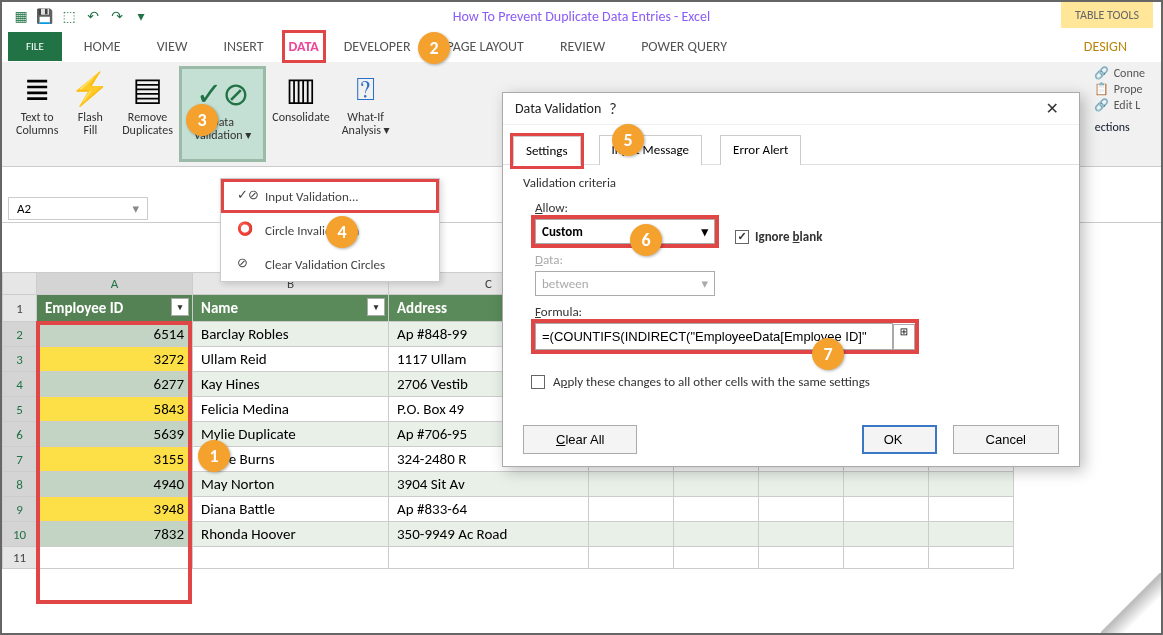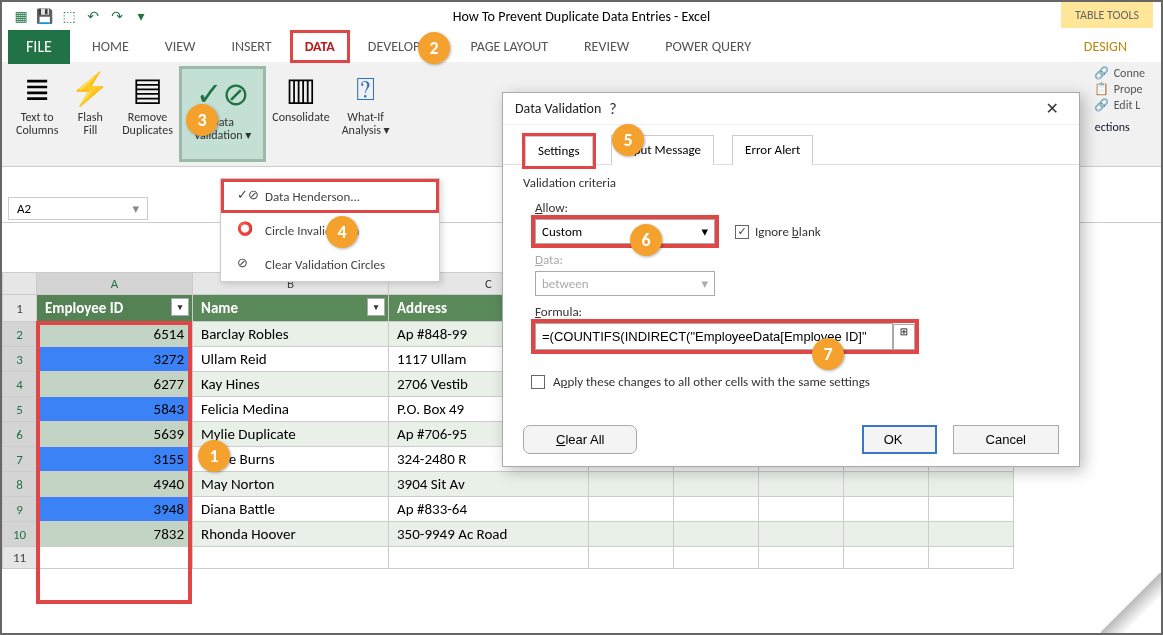--- a/index.html
+++ b/index.html
@@ -2,28 +2,28 @@
 <html><head>
   <meta charset="utf-8">
   <style>
     * { box-sizing: border-box; margin: 0; padding: 0; }
     body { font-family: Calibri, "Segoe UI", sans-serif; font-size: 13px; background: #fff; width: 1163px; height: 635px; position: relative; overflow: hidden; border: 2px solid #666; }
     
     
     .titlebar { height: 28px; background: #fff; display: flex; align-items: center; position: relative; }
     .qat { display: flex; gap: 6px; padding-left: 10px; align-items: center; }
     .qat-icon { width: 18px; height: 18px; display: flex; align-items: center; justify-content: center; font-size: 14px; color: #217346; }
-    .doc-title { position: absolute; left: 50%; transform: translateX(-50%); color: #000000; font-size: 14px; }
+    .doc-title { position: absolute; left: 50%; transform: translateX(-50%); color: #8b5cf6; font-size: 14px; }
     .table-tools { position: absolute; right: 8px; top: 0; background: #ffe699; padding: 6px 14px; color: #666; font-size: 12px; }
     
     
     .ribbon-tabs { height: 32px; background: #fff; display: flex; align-items: center; padding-left: 6px; }
-    .file-tab { background: #217346; color: #fff; padding: 8px 18px; font-size: 16px; margin-right: 4px; }
+    .file-tab { background: #217346; color: #fff; padding: 8px 18px; font-size: 11px; margin-right: 4px; }
     .ribbon-tab { padding: 8px 18px; color: #555; font-size: 14px; cursor: pointer; }
-    .ribbon-tab.highlighted { border: 3px solid #e04646; padding: 5px 12px; color: #b91c1c; font-weight: bold; }
+    .ribbon-tab.highlighted { border: 3px solid #e04646; padding: 5px 4px; color: #ec4899; font-weight: bold; }
     .design-tab { margin-left: auto; margin-right: 16px; color: #b8860b; }
     
     
     .ribbon-content { height: 105px; background: #f1f1f1; border-bottom: 1px solid #ccc; display: flex; padding: 4px 8px; }
     .big-icon { font-size: 32px; }
     .ribbon-group-label { font-size: 12px; color: #333; text-align: center; line-height: 1.1; }
     .tool-item { display: flex; flex-direction: column; align-items: center; gap: 2px; padding: 4px 6px; position: relative;}
     .data-validation-btn { background: #c4e0d4; border: 3px solid #9bbba8; padding: 6px 12px; }
     .data-validation-btn .big-icon { color: #217346; }
     .right-links { margin-left: auto; display: flex; flex-direction: column; gap: 2px; font-size: 12px; color: #555; padding-right: 8px; }
@@ -45,52 +45,52 @@
     .corner-cell { width: 34px; height: 22px; background: #e6e6e6; border: 1px solid #ccc; }
     .col-header { background: #e6e6e6; border: 1px solid #ccc; font-size: 13px; color: #444; text-align: center; padding: 3px 0; font-weight: normal; }
     .col-header.sel { background: #d4d4d4; color: #217346; }
     .row-header { background: #e6e6e6; border: 1px solid #ccc; text-align: center; font-size: 13px; color: #444; padding: 3px 6px; }
     .row-header.sel { background: #d4d4d4; color: #217346; }
     .th-table { background: #5a8a5a; color: #fff; font-weight: bold; padding: 4px 8px; border: 1px solid #ccc; position: relative; font-size: 15px; text-align: left; }
     .th-table.first { background: #548254; }
     .filter-btn { position: absolute; right: 3px; top: 3px; width: 18px; height: 18px; background: #fff; border: 1px solid #aaa; font-size: 9px; text-align: center; color: #333; line-height: 16px; }
     .td-data { border: 1px solid #ccc; padding: 3px 8px; font-size: 15px; color: #000; }
     .alt { background: #e8f0e8; }
-    .id-cell { text-align: right; background: #3b82f6; }
+    .id-cell { text-align: right; background: #fde047; }
     .alt .id-cell { background: #c4d4c4; }
     .col-A-highlight { border: 4px solid #e04646; position: absolute; left: 34px; top: 319px; width: 156px; height: 283px; pointer-events: none; z-index: 15; }
     
     
     .dialog { position: absolute; left: 500px; top: 90px; width: 578px; background: #fff; border: 1px solid #aaa; box-shadow: 4px 4px 14px rgba(0,0,0,0.25); z-index: 30; }
     .dialog-titlebar { height: 32px; display: flex; align-items: center; padding: 0 12px; border-bottom: 1px solid #f0f0f0; }
     .dialog-title { color: #222; font-size: 14px; }
     .dialog-close { margin-left: auto; font-size: 16px; color: #333; cursor: pointer; padding: 0 8px; }
     .dialog-help { font-size: 16px; color: #333; padding: 0 8px; cursor: pointer; }
-    .dialog-tabs { display: flex; gap: 18px; padding: 10px 10px 0; margin-left: 12px; }
+    .dialog-tabs { display: flex; gap: 18px; padding: 10px 10px 0; }
     .dialog-tab { padding: 6px 12px; border: 1px solid #ccc; border-bottom: none; background: #fff; font-size: 13px; cursor: pointer; }
     .dialog-tab.active { border-bottom: 2px solid #fff; position: relative; top: 1px; }
     .dialog-tab.highlighted { outline: 3px solid #e04646; }
     .dialog-body { padding: 10px 20px 16px; border-top: 1px solid #e0e0e0; margin-top: -1px; }
     .fieldset-label { font-size: 13px; color: #333; margin-bottom: 10px; }
     .form-row { margin: 8px 0 8px 12px; }
     .form-label { font-size: 13px; color: #333; display: block; margin-bottom: 4px; }
     .form-select { width: 180px; padding: 4px 6px; border: 1px solid #aaa; font-size: 13px; background: #fff; display: flex; justify-content: space-between; align-items: center; }
     .form-select.disabled { color: #aaa; }
     .form-select.highlighted { outline: 4px solid #e04646; }
     .formula-input-wrap { display: flex; align-items: center; width: 380px; }
     .formula-input { flex: 1; border: 1px solid #aaa; padding: 5px 6px; font-size: 13px; }
     .formula-input-wrap.highlighted { outline: 4px solid #e04646; }
     .ref-btn { width: 22px; height: 26px; border: 1px solid #aaa; background: #fff; font-size: 10px; text-align:center;}
     .checkbox-row { display: flex; align-items: center; gap: 8px; font-size: 13px; color: #333; }
     .checkbox-row.apply { margin: 24px 0 8px 8px; }
     .chk { width: 14px; height: 14px; border: 1px solid #666; display: inline-flex; align-items: center; justify-content: center; font-size: 11px; color: #333; }
     .dialog-buttons { display: flex; gap: 16px; padding: 12px 20px; justify-content: flex-end; }
     .dlg-btn { padding: 5px 32px; border: 1px solid #aaa; background: #f4f4f4; font-size: 13px; cursor: pointer; }
     .dlg-btn.primary { border: 2px solid #3a77c4; padding-left: 20px; }
-    .clear-all { margin-right: auto; border-radius: 7px; }
+    .clear-all { margin-right: auto; }
     
     
     .badge { position: absolute; width: 32px; height: 32px; border-radius: 50%; background: #f4a12e; color: #fff; font-size: 18px; font-weight: bold; display: flex; align-items: center; justify-content: center; z-index: 50; box-shadow: 1px 1px 3px rgba(0,0,0,0.3); }
     
     .page-curl { position: absolute; right: 0; bottom: 0; width: 60px; height: 60px; background: linear-gradient(135deg, #fff 48%, #bbb 50%, #fff 70%); z-index: 60;}
 
     .ignore-row { display: inline-flex; gap: 6px; margin-left: 20px; align-items: center;}
   </style>
 </head>
 <body>
@@ -155,21 +155,21 @@
     <span>🔗 <span>Conne</span></span>
     <span>📋 <span>Prope</span></span>
     <span>🔗 <span>Edit L</span></span>
     <span style="margin-top:6px;color:#0f172a;">ections</span>
   </div>
 </div>
 
 <div class="dv-dropdown">
   <div class="dv-dropdown-item highlighted">
     <span class="dv-icon">✓⊘</span>
-    <span>Data Henderson...</span>
+    <span>Input Validation...</span>
   </div>
   <div class="dv-dropdown-item">
     <span class="dv-icon">⭕</span>
     <span>Circle Invalid Data</span>
   </div>
   <div class="dv-dropdown-item">
     <span class="dv-icon">⊘</span>
     <span>Clear Validation Circles</span>
   </div>
 </div>
@@ -329,21 +329,21 @@
   </div>
   <div class="dialog-tabs">
     <div class="dialog-tab active highlighted">Settings</div>
     <div class="dialog-tab">Input Message</div>
     <div class="dialog-tab">Error Alert</div>
   </div>
   <div class="dialog-body">
     <div class="fieldset-label">Validation criteria</div>
     <div class="form-row">
       <label class="form-label"><u>A</u><span>llow:</span></label>
-      <div style="display:flex;align-items:center;">
+      <div style="display:flex;align-items:flex-end;font-weight:bold;">
         <div class="form-select highlighted">
           <span>Custom</span>
           <span>▾</span>
         </div>
         <div class="ignore-row checkbox-row">
           <span class="chk">✓</span>
           <span>Ignore <u>b</u>lank</span>
         </div>
       </div>
     </div>

